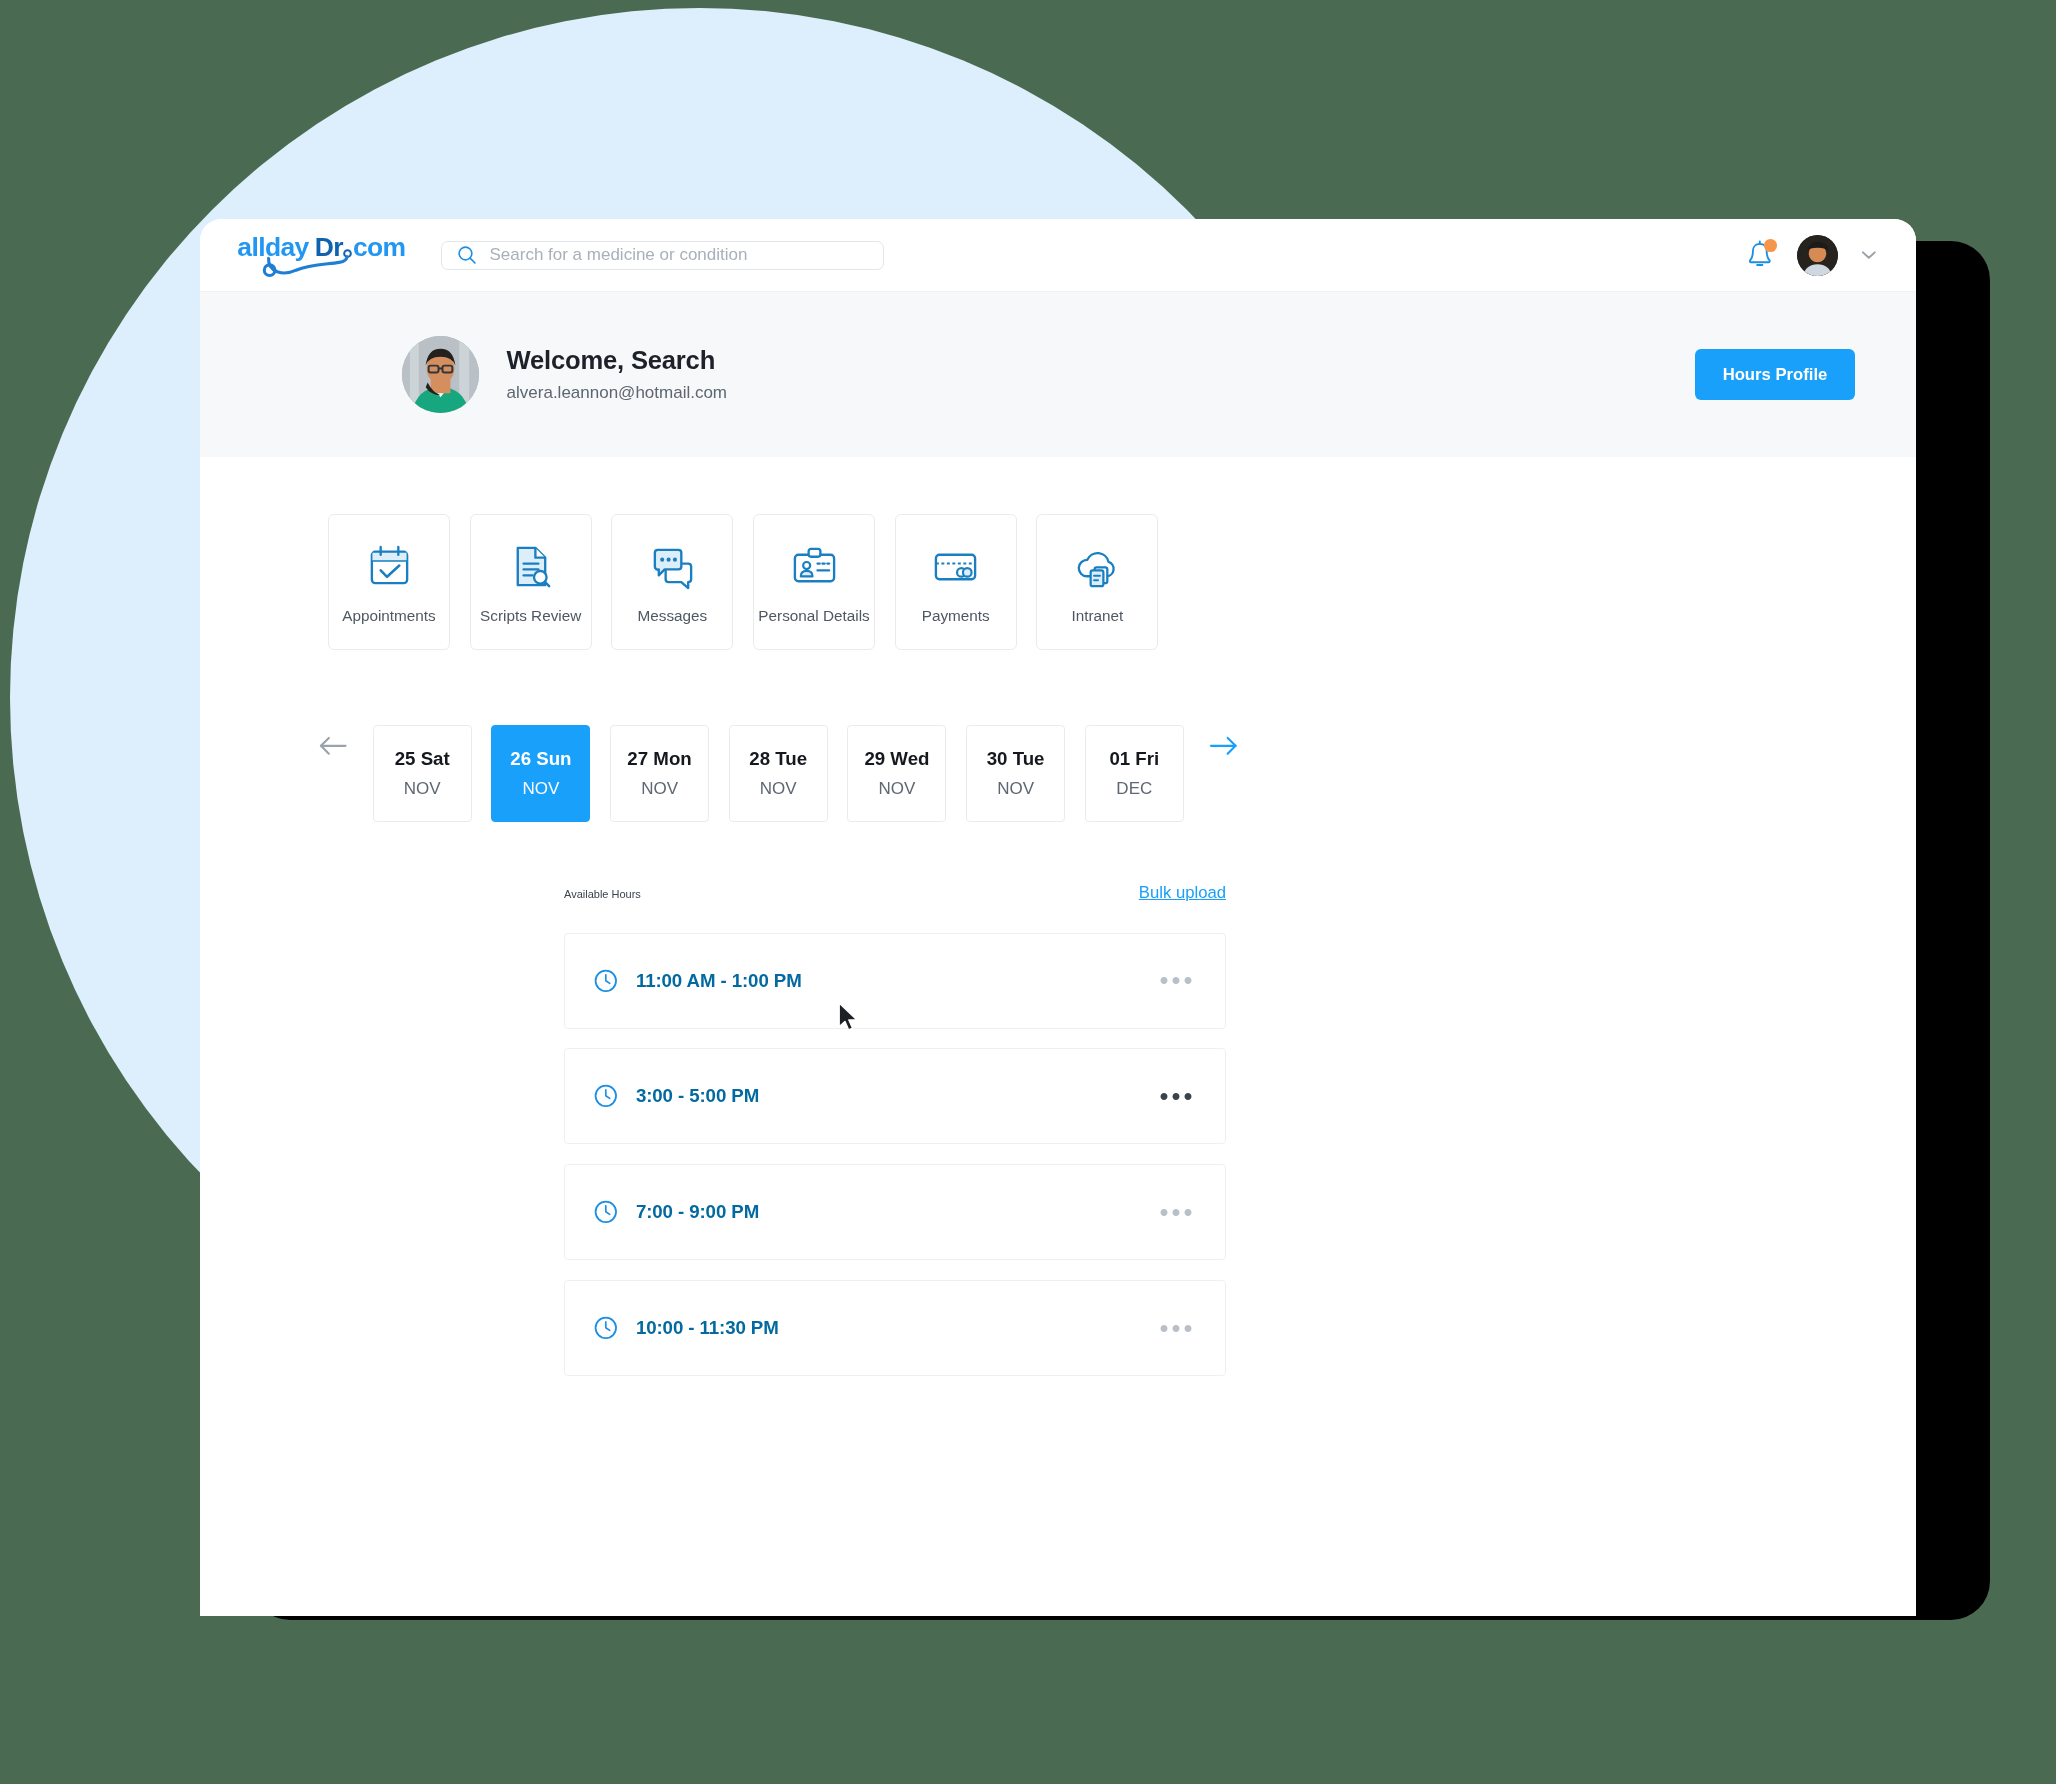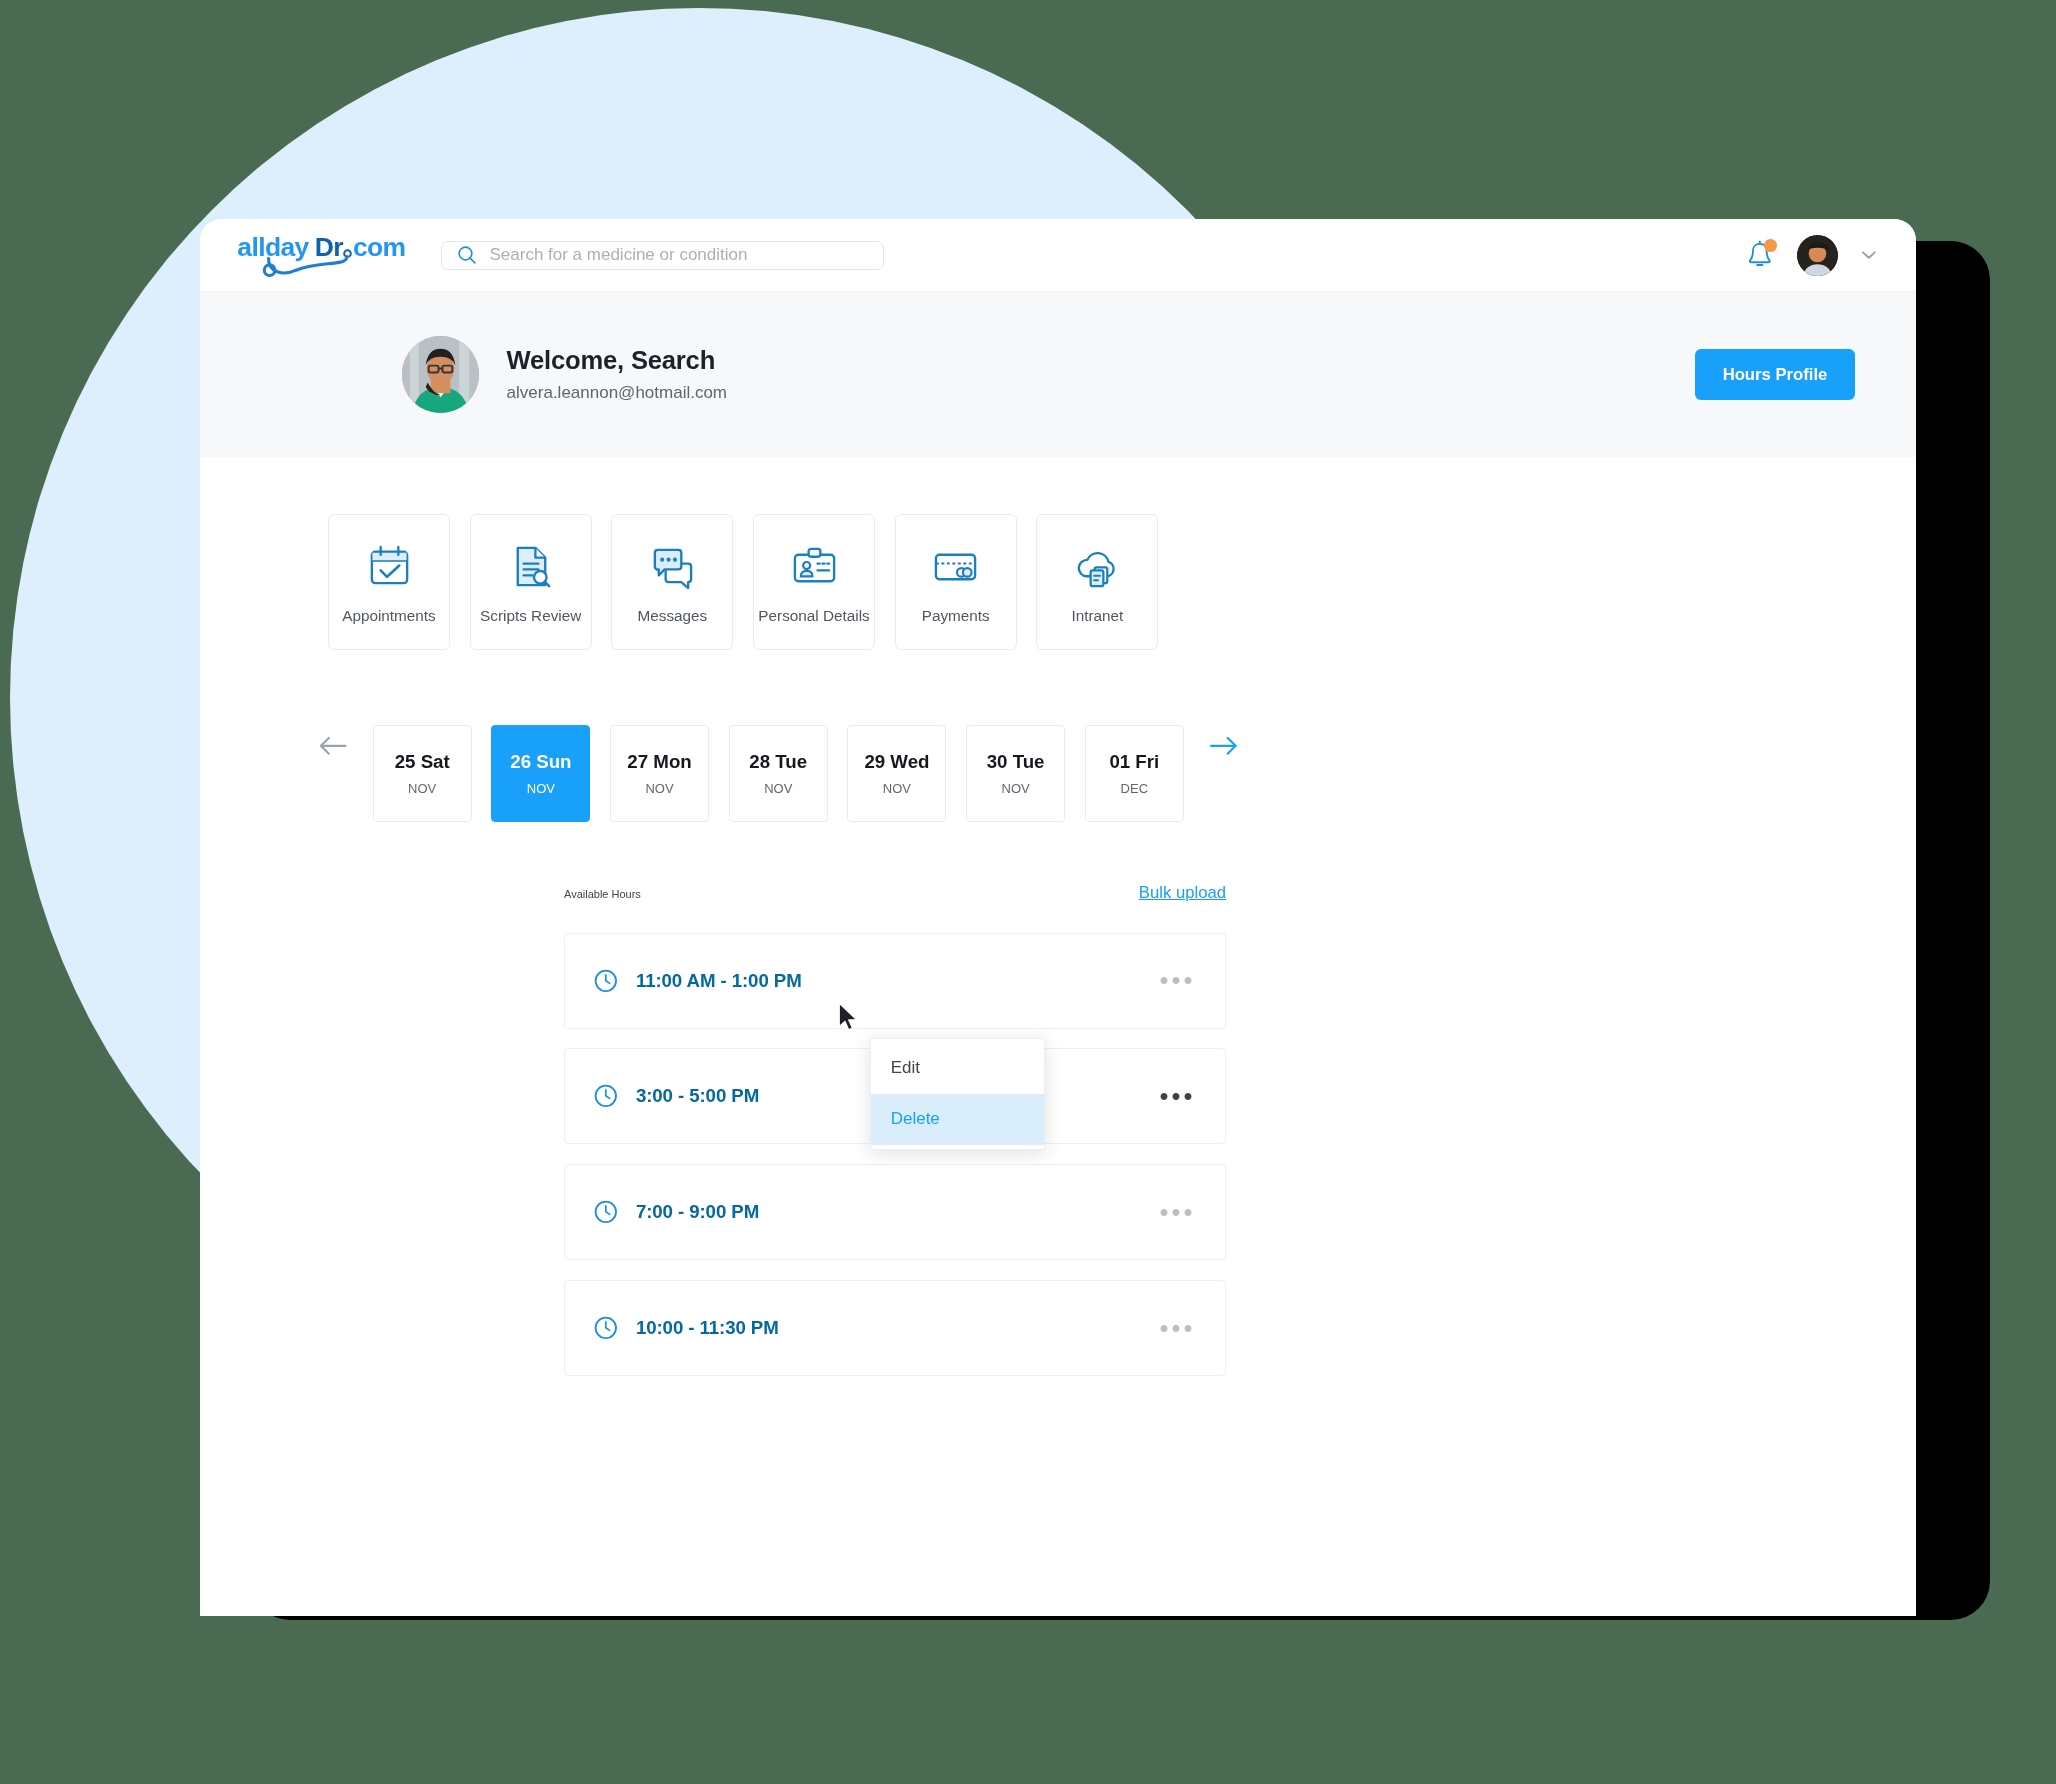--- a/index.html
+++ b/index.html
@@ -199,21 +199,21 @@
     align-items: center; justify-content: center;
     cursor: pointer;
     background: #fff;
   }
   .date-card .d-top {
     font-size: 18.7px; font-weight: bold;
     color: #15181d;
     white-space: nowrap;
   }
   .date-card .d-bot {
-    font-size: 13px;
+    font-size: 17px;
     color: #5f6772;
     margin-top: 8.9px;
   }
   .date-card.active { background: #18a0fb; border-color: #18a0fb; }
   .date-card.active .d-top, .date-card.active .d-bot { color: #fff; }
 
   
   .hours-wrap {
     width: 662px;
     margin: 61px 0 0 364px;
@@ -542,24 +542,20 @@
 
     <div class="slot">
       <svg class="clock" width="25.6" height="25.6" viewBox="0 0 26 26">
         <circle cx="13" cy="13" r="10.4" fill="none" stroke="#1a8fe3" stroke-width="1.8"></circle>
         <polyline points="13,7 13,13 17,15.6" fill="none" stroke="#1a8fe3" stroke-width="1.7" stroke-linecap="round" stroke-linejoin="round"></polyline>
       </svg>
       <span class="slot-time">10:00 - 11:30 PM</span>
       <span class="dots">•••</span>
     </div>
 
-    <div class="ctx-menu">
-      <div class="ctx-item">Edit</div>
-      <div class="ctx-item highlight">Delete</div>
-    </div>
 
     <div class="cursor">
       <svg width="25.6" height="33" viewBox="0 0 26 34">
         <path d="M2 1 L2 25.5 L8 20.2 L11.8 28.8 L15.9 27 L12.1 18.6 L20.2 18.2 Z" fill="#1d2126" stroke="#ffffff" stroke-width="1.6" stroke-linejoin="round"></path>
       </svg>
     </div>
   </div>
 
 </div>
 

